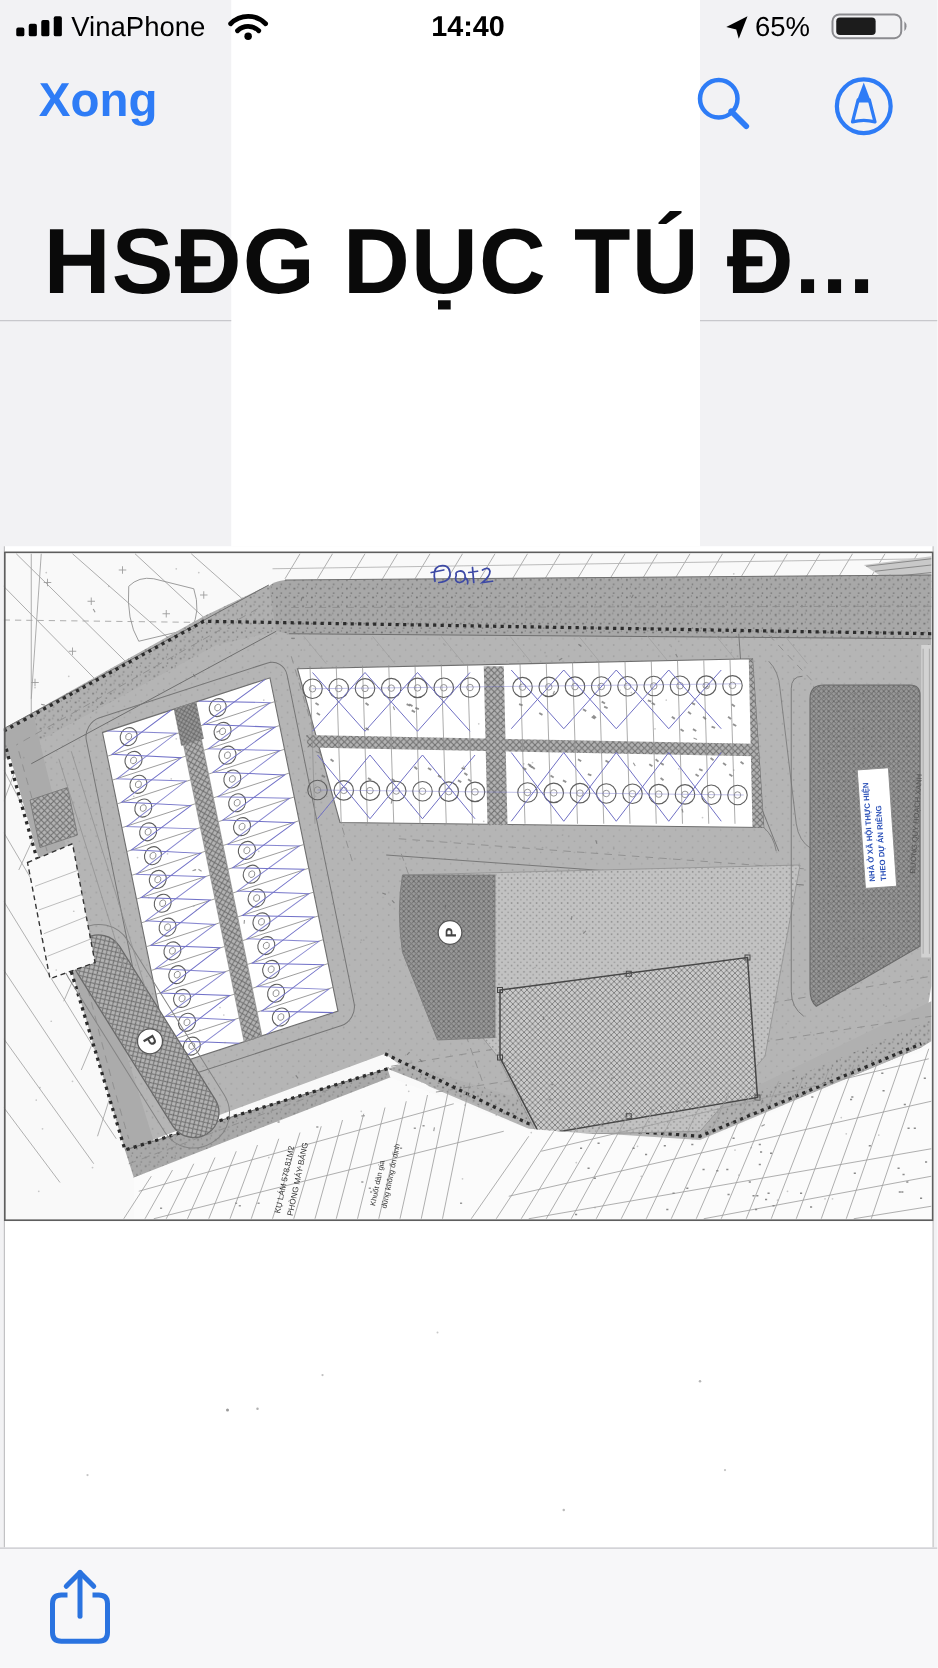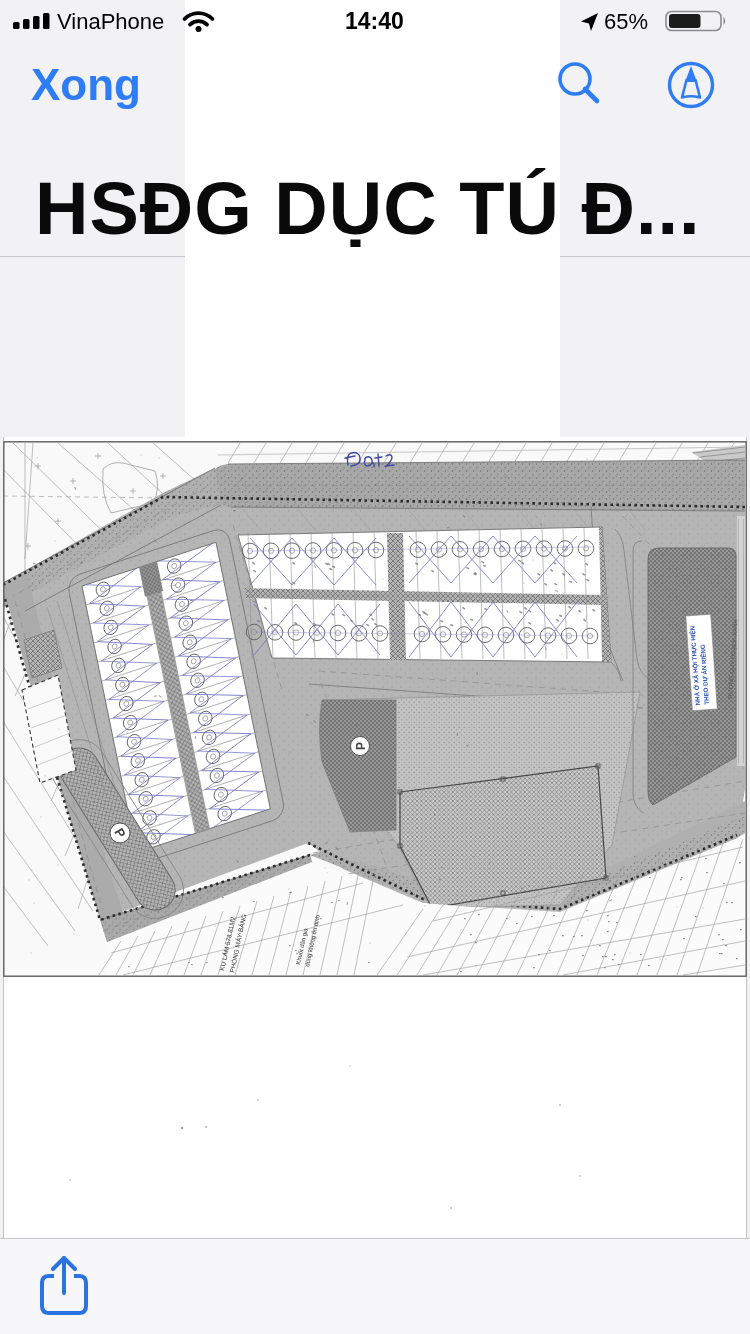--- a/index.html
+++ b/index.html
@@ -28,21 +28,21 @@
   <text x="345" y="29" font-size="23" font-weight="bold" fill="#000">14:40</text>
 
   <path d="M598 13 L581 21.5 L589 23.5 L591 31 Z" fill="#000"></path>
   <text x="604" y="29" font-size="22" fill="#000">65%</text>
 
   <rect x="666" y="11.5" width="55" height="19" rx="5.5" fill="none" stroke="#8b8b8f" stroke-width="1.6"></rect>
   <rect x="669" y="14" width="31.5" height="14" rx="3" fill="#1c1c1c"></rect>
   <path d="M723.5 17 A 5.5 5.5 0 0 1 723.5 25 Z" fill="#8b8b8f"></path>
 </svg>
 
-<div class="abs" style="left:31px;top:60px;font-size:44px;font-weight:bold;color:#2e7cf6">Xong</div>
+<div class="abs" style="left:31px;top:60px;font-size:38px;font-weight:bold;color:#2e7cf6">Xong</div>
 <svg class="abs" style="left:555px;top:55px" width="170" height="60" viewBox="0 0 170 60">
   <g stroke="#2e7cf6" fill="none">
     <circle cx="20" cy="24" r="15" stroke-width="3.6"></circle>
     <path d="M30 34 L42 46" stroke-width="4.6" stroke-linecap="round"></path>
     <circle cx="136" cy="30" r="21.5" stroke-width="3.4"></circle>
   </g>
   <path d="M136 11 L142 27 L130 27 Z" fill="#2e7cf6"></path>
   <path d="M131.5 25 L127 42.5 M140.5 25 L145 42.5 M127 42.5 Q136 40 145 42.5" stroke="#2e7cf6" stroke-width="2.6" fill="none" stroke-linecap="round"></path>
 </svg>
 

